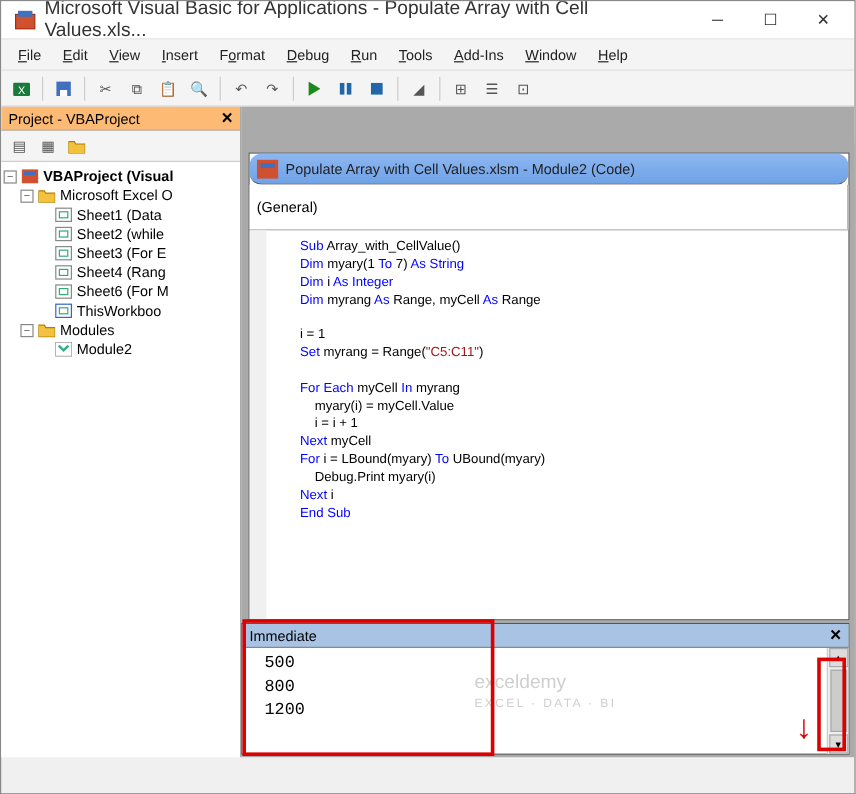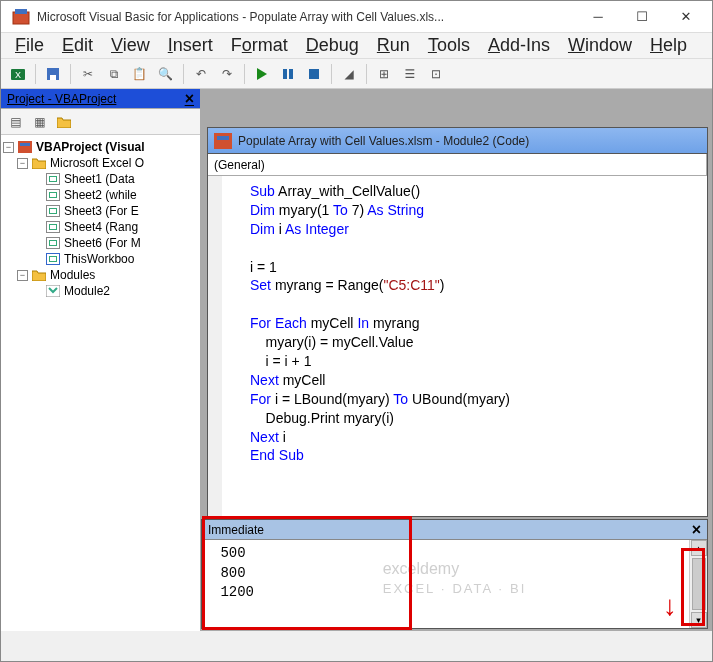--- a/index.html
+++ b/index.html
@@ -1,74 +1,74 @@
 <!DOCTYPE html>
 <html><head>
 <meta charset="utf-8">
 <style>
 * { margin: 0; padding: 0; box-sizing: border-box; font-family: "Segoe UI", Tahoma, sans-serif; }
 body { width: 713px; height: 662px; background: #f0f0f0; overflow: hidden; border: 1px solid #888; }
 
 .titlebar { height: 32px; background: #fff; display: flex; align-items: center; padding: 0 4px; border-bottom: 1px solid #ddd; }
 .titlebar .app-icon { width: 20px; height: 20px; margin: 0 6px; }
-.titlebar .title { flex: 1; font-size: 12px; color: #333; }
+.titlebar .title { flex: 1; font-size: 16px; color: #333; }
 .tb-btn { width: 44px; height: 30px; display: flex; align-items: center; justify-content: center; color: #333; font-size: 13px; }
 
 .menubar { height: 26px; background: #f4f4f4; display: flex; align-items: center; padding: 0 6px; gap: 2px; border-bottom: 1px solid #ddd; }
-.menu-item { padding: 3px 8px; font-size: 18px; color: #222; }
+.menu-item { padding: 3px 8px; font-size: 12px; color: #222; }
 .menu-item .ul { text-decoration: underline; }
 
 .toolbar { height: 30px; background: #f4f4f4; display: flex; align-items: center; padding: 2px 6px; gap: 4px; border-bottom: 1px solid #ccc; }
 .tbtn { width: 22px; height: 22px; display: flex; align-items: center; justify-content: center; border: 1px solid transparent; font-size: 12px; color: #555; border-radius: 2px; }
 .tsep { width: 1px; height: 20px; background: #ccc; margin: 0 2px; }
 
 .main { display: flex; height: calc(100% - 32px - 26px - 30px - 30px); }
 
 .project-panel { width: 200px; background: #fff; border-right: 1px solid #aaa; display: flex; flex-direction: column; }
-.panel-header { height: 20px; background: #1d4ed8; display: flex; align-items: center; padding: 0 6px; font-size: 12px; border-bottom: 1px solid #aaa; text-decoration: underline; }
+.panel-header { height: 20px; background: #fdba74; display: flex; align-items: center; padding: 0 6px; font-size: 12px; border-bottom: 1px solid #aaa; }
 .panel-header .close { margin-left: auto; font-size: 16px; font-weight: bold; cursor: pointer; }
 .panel-toolbar { height: 26px; background: #f4f4f4; display: flex; align-items: center; padding: 2px 4px; gap: 2px; border-bottom: 1px solid #ccc; }
 .tree { flex: 1; overflow: auto; font-size: 12px; padding: 4px 2px; background: #fff; }
 .node { display: flex; align-items: center; padding: 1px 0; white-space: nowrap; }
 .node .indent { display: inline-block; }
 .expander { width: 11px; height: 11px; border: 1px solid #888; display: inline-flex; align-items: center; justify-content: center; font-size: 9px; line-height: 1; margin-right: 3px; color: #555; background: #fff; cursor: pointer; }
 .node .icon { width: 16px; height: 14px; margin-right: 3px; display: inline-flex; align-items: center; justify-content: center; }
 .folder-icon svg { width: 14px; height: 12px; }
 .sheet-icon { width: 14px; height: 12px; background: #fff; border: 1px solid #888; position: relative; }
 .sheet-icon::before { content: ""; position: absolute; left: 2px; top: 2px; right: 2px; bottom: 2px; border: 1px solid #3a7; }
 .module-icon svg { width: 14px; height: 12px; }
 
 .editor-area { flex: 1; display: flex; flex-direction: column; background: #aaa; position: relative; }
 .toolbar2 { height: 30px; background: #f4f4f4; display: flex; align-items: center; padding: 2px 6px; gap: 4px; border-bottom: 1px solid #ccc; width: 100%; }
 
 .code-window { margin: 8px 4px 0 6px; flex: 1; background: #fff; border: 1px solid #555; display: flex; flex-direction: column; min-height: 0; }
-.code-titlebar { height: 26px; background: linear-gradient(#8db7f0, #6fa2e8); display: flex; align-items: center; padding: 0 6px; color: #222; font-size: 12px; border-bottom: 1px solid #555; }
+.code-titlebar { height: 26px; background: linear-gradient(#8db7f0, #6fa2e8); display: flex; align-items: center; padding: 0 6px; color: #222; font-size: 12px; border-bottom: 1px solid #555; border-radius: 10px; }
 .code-titlebar .cicon { width: 18px; height: 16px; margin-right: 6px; }
-.dropdown-bar { height: 22px; display: flex; border-bottom: 1px solid #aaa; }
+.dropdown-bar { height: 38px; display: flex; border-bottom: 1px solid #aaa; }
 .dropdown { flex: 1; border-right: 1px solid #aaa; display: flex; align-items: center; padding: 0 6px; font-size: 12px; background: #fff; }
-.code-body { flex: 1; overflow: auto; padding: 6px 8px 6px 28px; font-family: Consolas, "Courier New", monospace; font-size: 14px; line-height: 1.35; color: #000; border-left: 14px solid #f0f0f0; position: relative; }
+.code-body { flex: 1; overflow: auto; padding: 6px 8px 6px 28px; font-family: Consolas, "Courier New", monospace; font-size: 11px; line-height: 1.35; color: #000; border-left: 14px solid #f0f0f0; position: relative; }
 .code-body .line { white-space: pre; }
 .kw { color: #0000ff; }
 .str { color: #a31515; }
 
 .immediate-panel { height: 110px; margin: 2px 4px 2px 0; background: #fff; border: 1px solid #555; display: flex; flex-direction: column; position: relative; }
 .imm-header { height: 20px; background: #a8c3e4; display: flex; align-items: center; padding: 0 6px; font-size: 12px; border-bottom: 1px solid #888; }
 .imm-header .close { margin-left: auto; font-size: 16px; font-weight: bold; cursor: pointer; }
 .imm-body { flex: 1; padding: 4px 10px; font-family: Consolas, "Courier New", monospace; font-size: 14px; line-height: 1.4; overflow: auto; position: relative; }
 .imm-body .line { white-space: pre; font-family: Liberation Mono, monospace; }
 .imm-scroll { position: absolute; right: 0; top: 20px; bottom: 0; width: 18px; background: #eee; display: flex; flex-direction: column; align-items: center; justify-content: space-between; border-left: 1px solid #ccc; }
 .scroll-btn { width: 16px; height: 16px; background: #ddd; border: 1px solid #aaa; display: flex; align-items: center; justify-content: center; font-size: 9px; }
 .scroll-thumb { width: 14px; flex: 1; background: #ccc; margin: 2px 0; border: 1px solid #aaa; }
 
 .red-box-1 { position: absolute; border: 3px solid #d00; pointer-events: none; left: 0px; top: -4px; width: 210px; height: 114px; z-index: 50; }
 .red-box-2 { position: absolute; border: 3px solid #d00; pointer-events: none; right: 2px; bottom: 2px; width: 24px; height: 78px; z-index: 50; }
 .red-arrow { position: absolute; right: 30px; bottom: 6px; z-index: 51; color: #d00; font-size: 28px; pointer-events: none; }
 
 .watermark { position: absolute; left: 50%; top: 56%; transform: translate(-50%, 0); color: #cfcfcf; font-size: 16px; pointer-events: none; z-index: 1; }
-.watermark small { display: block; font-size: 13px; letter-spacing: 2px; text-align: center; }
+.watermark small { display: block; font-size: 10px; letter-spacing: 2px; text-align: center; }
 </style>
 </head>
 <body>
 
 <div class="titlebar">
   <span class="app-icon">
     <svg viewBox="0 0 20 20">
         <rect x="2" y="5" width="16" height="12" fill="#d05030" stroke="#a03010"></rect>
         <rect x="4" y="2" width="12" height="5" fill="#4070c0"></rect>
       </svg>
@@ -281,20 +281,21 @@
       </div>
       <div class="dropdown-bar">
         <div class="dropdown">
             <span>(General)</span>
           </div>
       </div>
       <div class="code-body">
 <div class="line"><span class="kw">Sub</span><span> Array_with_CellValue()</span></div>
 <div class="line"><span class="kw">Dim</span><span> myary(1 </span><span class="kw">To</span><span> 7) </span><span class="kw">As String</span></div>
 <div class="line"><span class="kw">Dim</span><span> i </span><span class="kw">As Integer</span></div>
+<div class="line"><span class="kw">Dim</span><span> myrang </span><span class="kw">As</span><span> Range, myCell </span><span class="kw">As</span><span> Range</span></div>
 <div class="line"> </div>
 <div class="line"><span>i = 1</span></div>
 <div class="line"><span class="kw">Set</span><span> myrang = Range(</span><span class="str">"C5:C11"</span><span>)</span></div>
 <div class="line"> </div>
 <div class="line"><span class="kw">For Each</span><span> myCell </span><span class="kw">In</span><span> myrang</span></div>
 <div class="line"><span>    myary(i) = myCell.Value</span></div>
 <div class="line"><span>    i = i + 1</span></div>
 <div class="line"><span class="kw">Next</span><span> myCell</span></div>
 <div class="line"><span class="kw">For</span><span> i = LBound(myary) </span><span class="kw">To</span><span> UBound(myary)</span></div>
 <div class="line"><span>    Debug.Print myary(i)</span></div>

